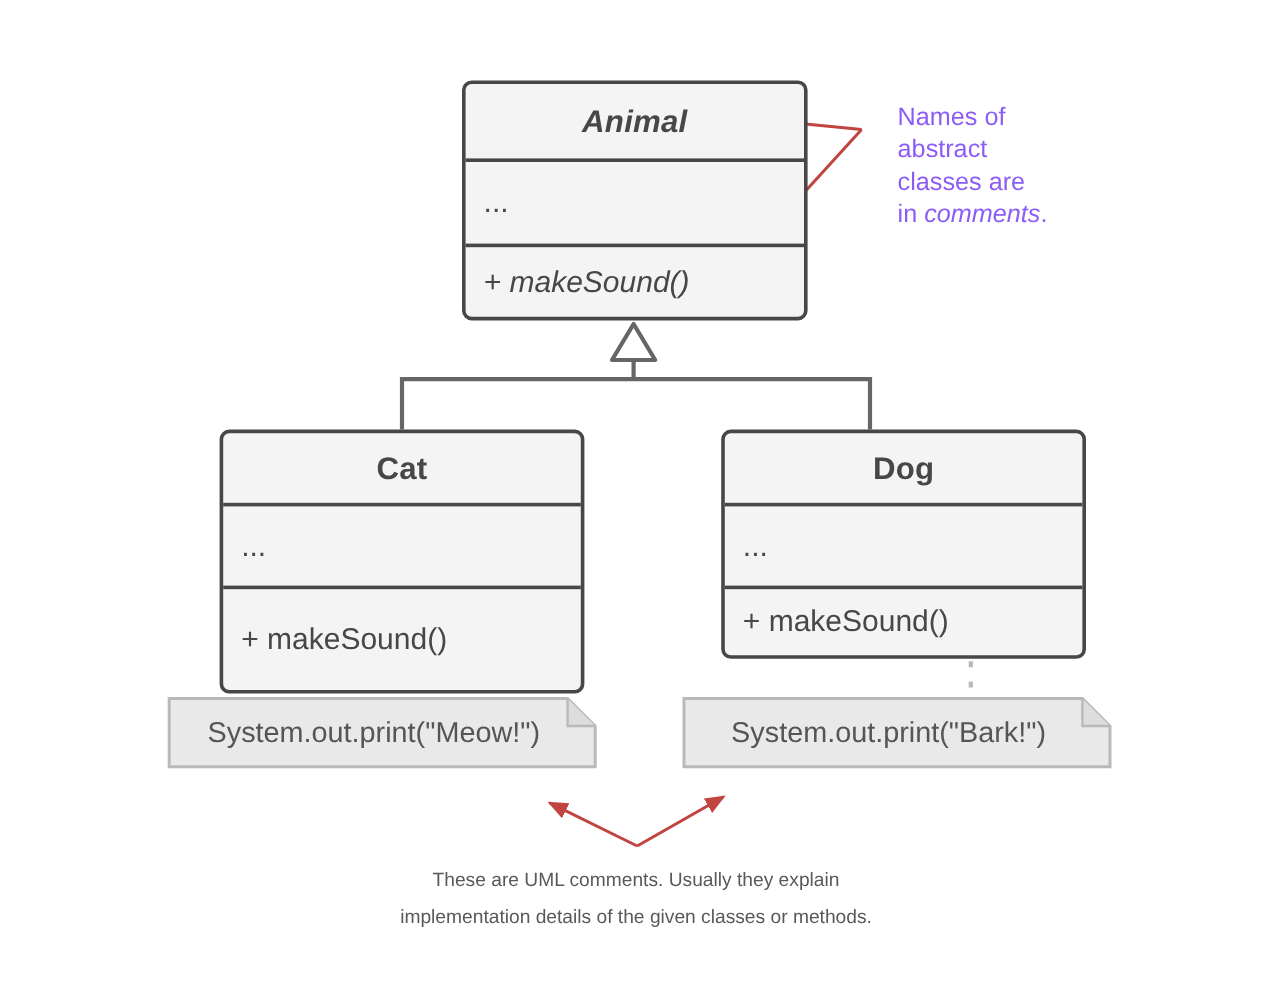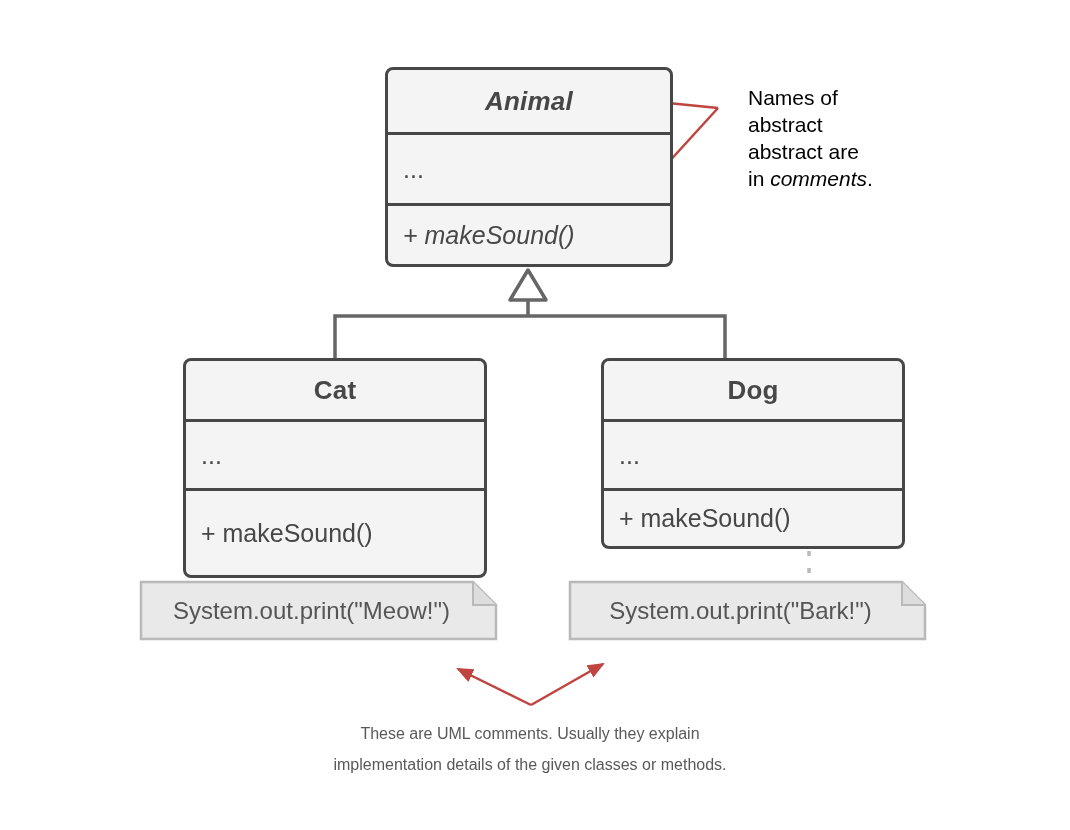--- a/index.html
+++ b/index.html
@@ -61,21 +61,21 @@
     padding-right: 14px;
   }
   
   #italics-note {
     position: absolute;
     left: 748px;
     top: 84px;
     width: 190px;
     font-size: 21px;
     line-height: 27px;
-    color: #000000;
+    color: #8b5cf6;
   }
   #italics-note div { white-space: nowrap; }
   
   #comments-caption {
     position: absolute;
     left: 135px;
     top: 718px;
     width: 790px;
     text-align: center;
     font-size: 16px;
@@ -134,21 +134,21 @@
     <div class="uml-section uml-fields">...</div>
     <div class="uml-section uml-methods">+ makeSound()</div>
   </div>
 
   <div class="note-text" style="left:141px; top:582px; width:355px; height:57px;">System.out.print("Meow!")</div>
   <div class="note-text" style="left:570px; top:582px; width:355px; height:57px;">System.out.print("Bark!")</div>
 
   <div id="italics-note">
     <div>Names of</div>
     <div>abstract</div>
-    <div>abstract are</div>
+    <div>classes are</div>
     <div><span>in </span><span class="italic">comments</span><span>.</span></div>
   </div>
 
   <div id="comments-caption">
     <div>These are UML comments. Usually they explain</div>
     <div>implementation details of the given classes or methods.</div>
   </div>
 
 </div>
 

